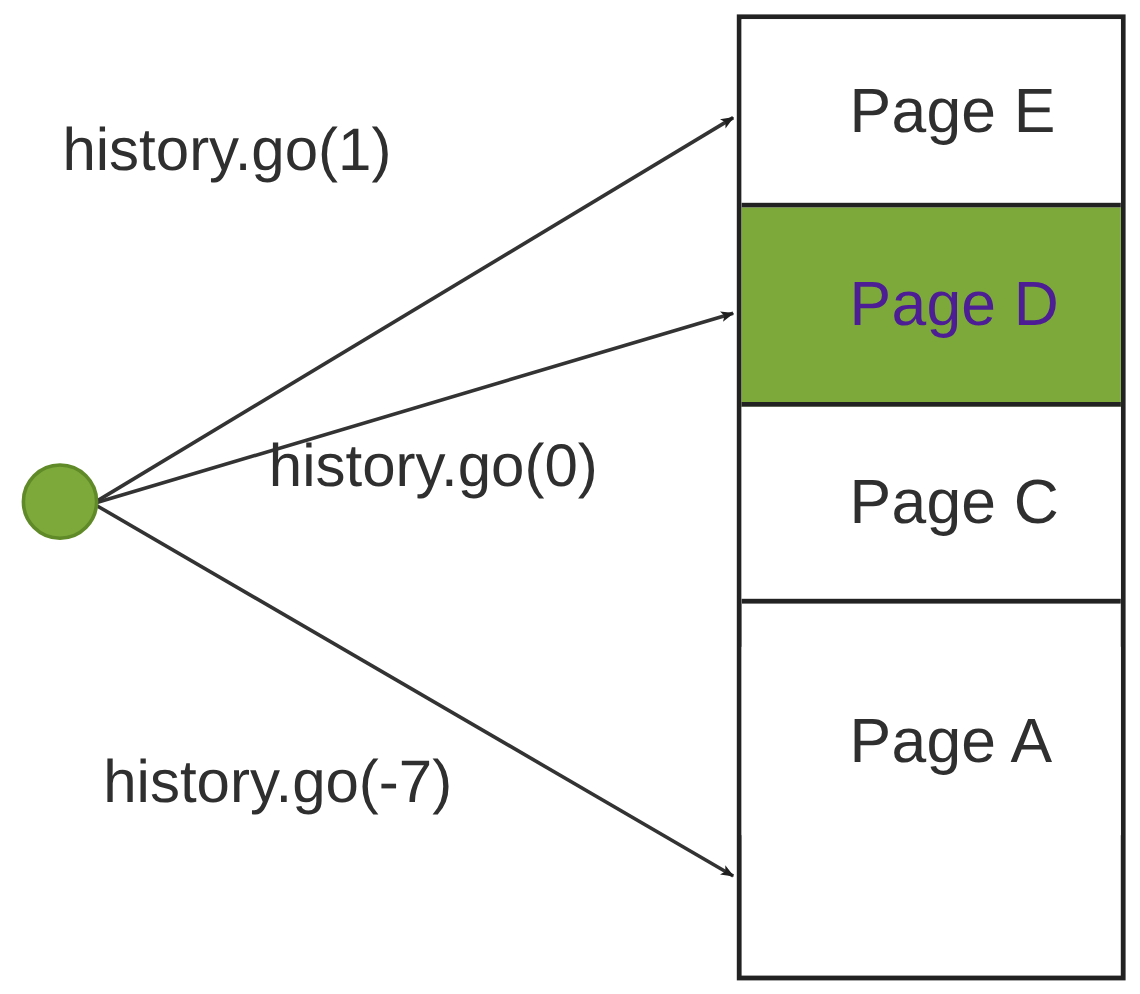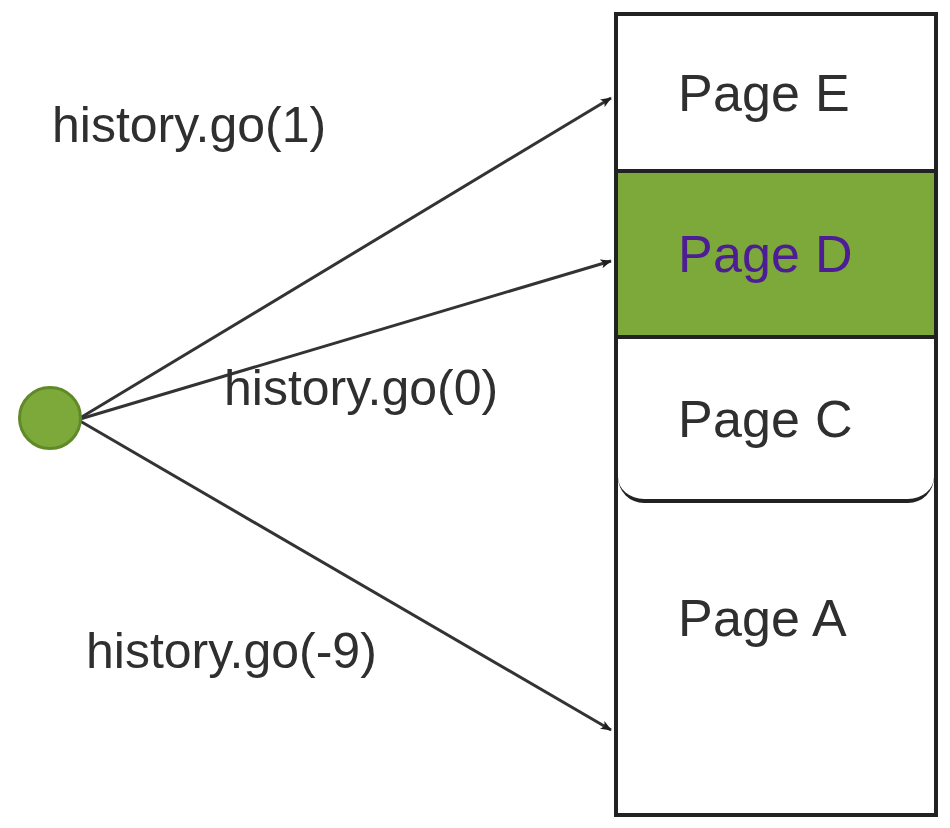--- a/index.html
+++ b/index.html
@@ -33,32 +33,32 @@
     border: 4px solid #222222;
     box-sizing: border-box;
     display: flex;
     flex-direction: column;
     background: #ffffff;
   }
   .stack-row {
     box-sizing: border-box;
     display: flex;
     align-items: center;
-    padding-left: 60px;
+    padding-left: 90px;
     background: #ffffff;
     color: #2f2f2f;
     font-size: 52px;
     letter-spacing: 0.2px;
     border-bottom: 4px solid #222222;
   }
   .stack-row:last-child { border-bottom: none; margin-top: 36px; }
 
   .row-e { height: 157px; }
   .row-d { height: 166px; }
-  .row-c { height: 164px; border-radius: 26px; }
+  .row-c { height: 164px; }
   .row-b { height: 158px; }
   .row-a { height: 157px; }
 
   .stack-row.is-current {
     background: #7CA93A;
     color: #4c1d95;
     border-bottom-color: #222222;
   }
 
   
@@ -102,21 +102,21 @@
 
   <line x1="80" y1="421" x2="611" y2="730" stroke="#333333" stroke-width="3" marker-end="url(#arrowhead)"></line>
 </svg>
 
 <div class="source-node"></div>
 
 <div class="edge-label label-forward">history.go(1)</div>
 
 <div class="edge-label label-reload">history.go(0)</div>
 
-<div class="edge-label label-back">history.go(-9)</div>
+<div class="edge-label label-back">history.go(-7)</div>
 
 <div class="stack">
   <div class="stack-row row-e">
     <span>Page E</span>
   </div>
   <div class="stack-row row-d is-current">
     <span>Page D</span>
   </div>
   <div class="stack-row row-c">
     <span>Page C</span>

